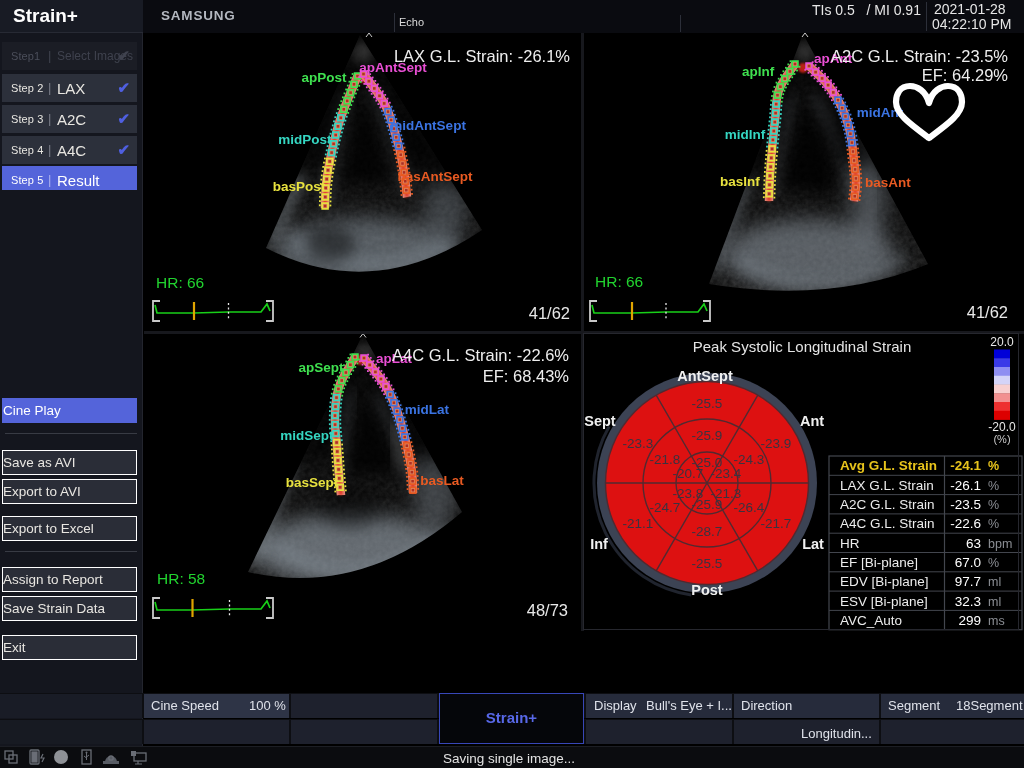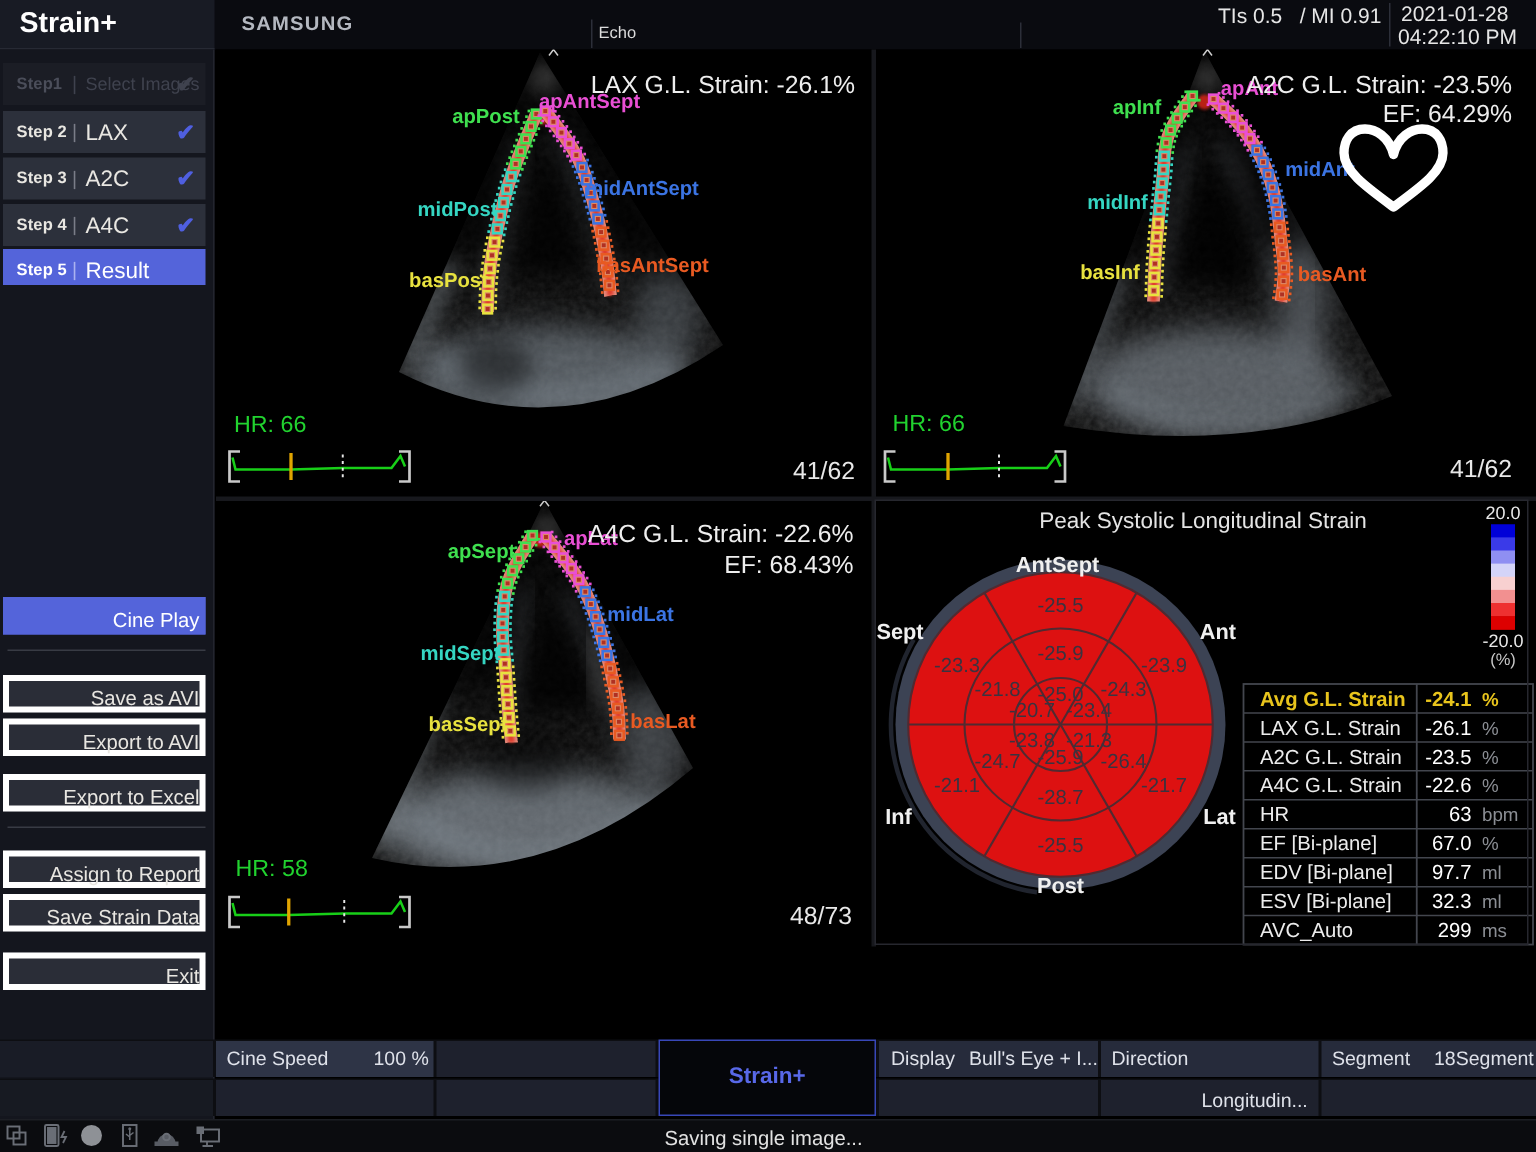--- a/index.html
+++ b/index.html
@@ -12,36 +12,36 @@
 .tdiv{position:absolute;width:1px;background:#2c2f39}
 #samsung{position:absolute;left:161px;top:8px;font-size:13.5px;font-weight:bold;
  letter-spacing:0.8px;color:#b4b8c0;transform:scaleY(0.97)}
 #echo{position:absolute;left:399px;top:16px;font-size:11px;color:#dcdcdc}
 #tis{position:absolute;left:812px;top:2px;font-size:14px;color:#e6e6e6}
 #dt1{position:absolute;left:934px;top:1px;font-size:14px;color:#e6e6e6}
 #dt2{position:absolute;left:932px;top:16px;font-size:14px;color:#e6e6e6}
 
 #sidebar{left:0;top:33px;width:143px;height:735px;background:#14161e;border-right:1px solid #23252e}
 .step{position:absolute;left:2px;width:135px;height:28px;background:#2c303b;color:#e9e7e2;white-space:nowrap;overflow:hidden}
-.step .n{position:absolute;left:9px;top:8px;font-size:11px;font-weight:bold;letter-spacing:0.1px}
+.step .n{position:absolute;left:9px;top:8px;font-size:11px;font-weight:normal;letter-spacing:0.1px}
 .step .b{position:absolute;left:46px;top:6px;font-size:13px;color:#7a7d88}
 .step .l{position:absolute;left:55px;top:6px;font-size:15px}
 .step .ck{position:absolute;right:7px;top:5px;font-size:15px;color:#4f5fe0;font-weight:bold}
 #step1{background:#1b1d25;color:#4b4e5a}
 #step1 .b,#step1 .l{color:#3f424e}
 #step1 .ck{color:#3f424e}
 #step5{background:#5464da;color:#ffffff}
 #radios{position:absolute;left:0px;top:158px;width:140px;height:76px;background:#1f222b}
 .radio{position:absolute;left:7px;width:13px;height:13px;border-radius:50%}
 .rsel{border:2.5px solid #5b6bdf;background:#1f222b}
 .rsel:after{content:"";position:absolute;left:1.5px;top:1.5px;width:5px;height:5px;border-radius:50%;background:#5b6bdf}
 .rnot{background:#3a3d47}
 .rlab{position:absolute;left:27px;font-size:12.5px;color:#e6e4de;white-space:nowrap}
 .sbtn{position:absolute;left:2px;width:135px;height:25px;background:#2a2d37;
- border:4px solid #ffffff;color:#e8e6e1;font-size:13.5px;text-align:right;line-height:23px}
+ border:1px solid #ffffff;color:#e8e6e1;font-size:13.5px;text-align:left;line-height:23px}
 #cineplay{background:#5464da;border-color:#5464da;color:#fff}
 .sdiv{position:absolute;left:5px;width:132px;height:1px;background:#383b44}
 
 #mainarea{left:144px;top:33px;width:880px;height:598px;background:#000}
 .qdivv{position:absolute;left:581px;top:33px;width:3px;height:598px;background:#17181d}
 .qdivh{position:absolute;left:144px;top:331px;width:880px;height:3px;background:#17181d}
 #q4border{position:absolute;left:583px;top:333px;width:436px;height:297px;border:1px solid #26272e}
 
 #botrow1{left:0;top:693px;width:1024px;height:25px;background:#0d0e12}
 #botrow2{left:0;top:719px;width:1024px;height:25px;background:#0d0e12}

